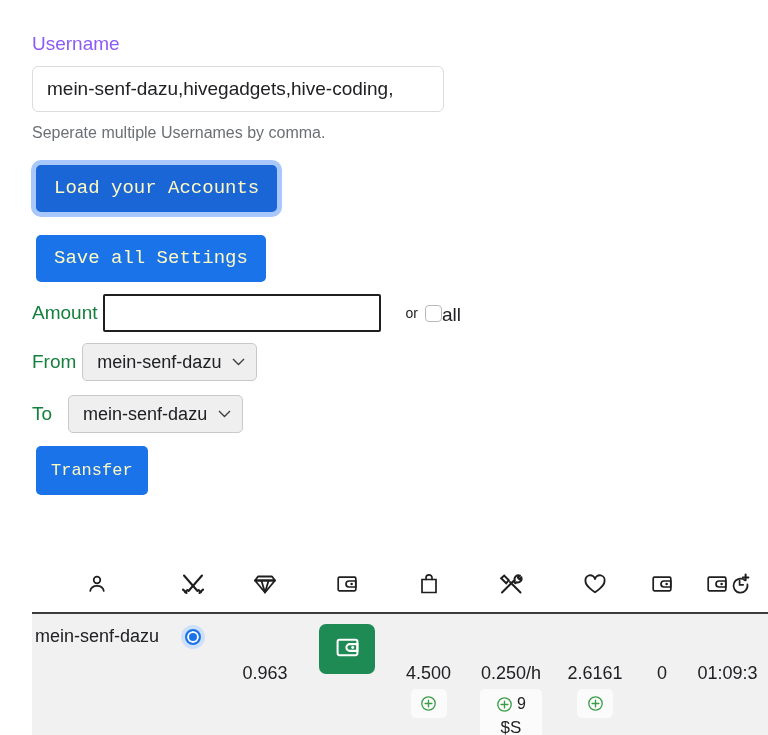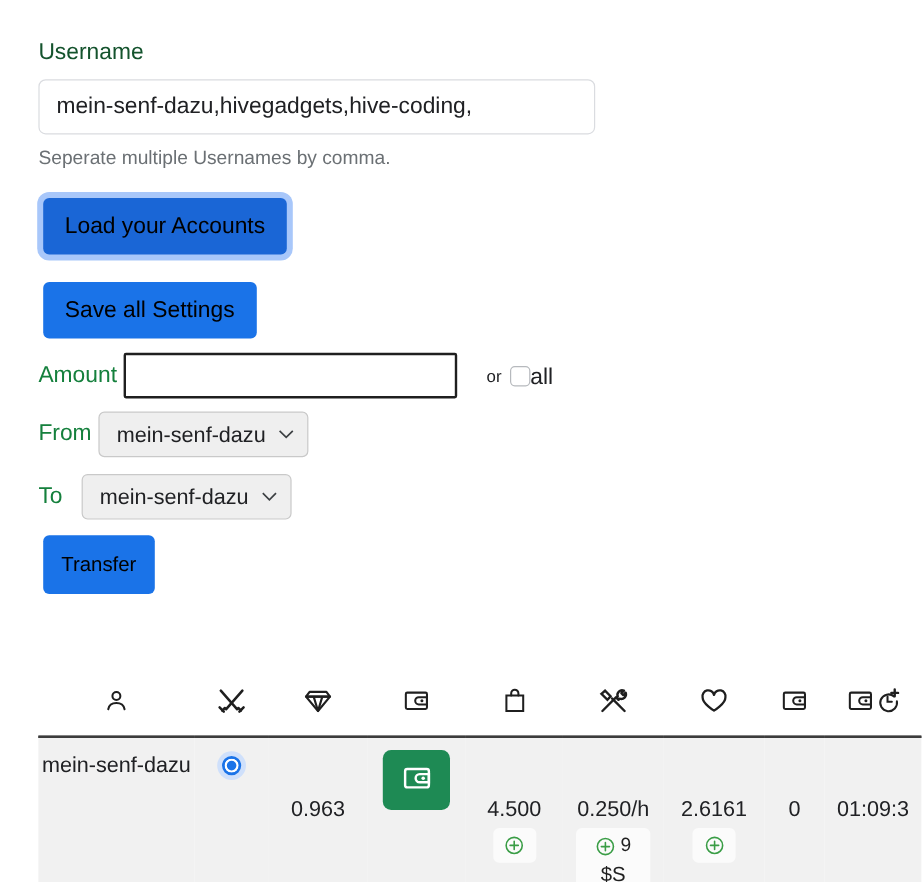--- a/index.html
+++ b/index.html
@@ -9,50 +9,50 @@
     font-family:"Liberation Sans","DejaVu Sans",sans-serif;
     color:#202124;
     overflow:hidden;
     position:relative;
   }
   .form-wrap{padding:32px 32px 0 32px;}
 
   .field-label{
     font-size:19px;
     line-height:24px;
-    color:#14532d;
+    color:#8b5cf6;
     margin-bottom:10px;
   }
   .username-input{
     display:block;
     box-sizing:border-box;
-    width:464px;
+    width:412px;
     height:46px;
     padding:0 14px;
     font-size:19px;
     font-family:inherit;
     color:#202124;
     background:#fff;
     border:1px solid #dadce0;
     border-radius:6px;
     outline:none;
   }
   .hint{
     font-size:16px;
     line-height:20px;
     color:#6b7074;
     margin-top:11px;
   }
 
   .btn{
     display:inline-block;
-    font-family:Liberation Sans, sans-serif;
+    font-family:Liberation Mono, monospace;
     font-size:19px;
     line-height:1;
-    color:#000000;
+    color:#fef9c3;
     background:#1a73e8;
     border:none;
     border-radius:5px;
     padding:14px 18px;
     cursor:pointer;
     text-align:right;
   }
   .btn-load{
     background:#1a66d6;
     box-shadow:0 0 0 5px #a8c7fa;

